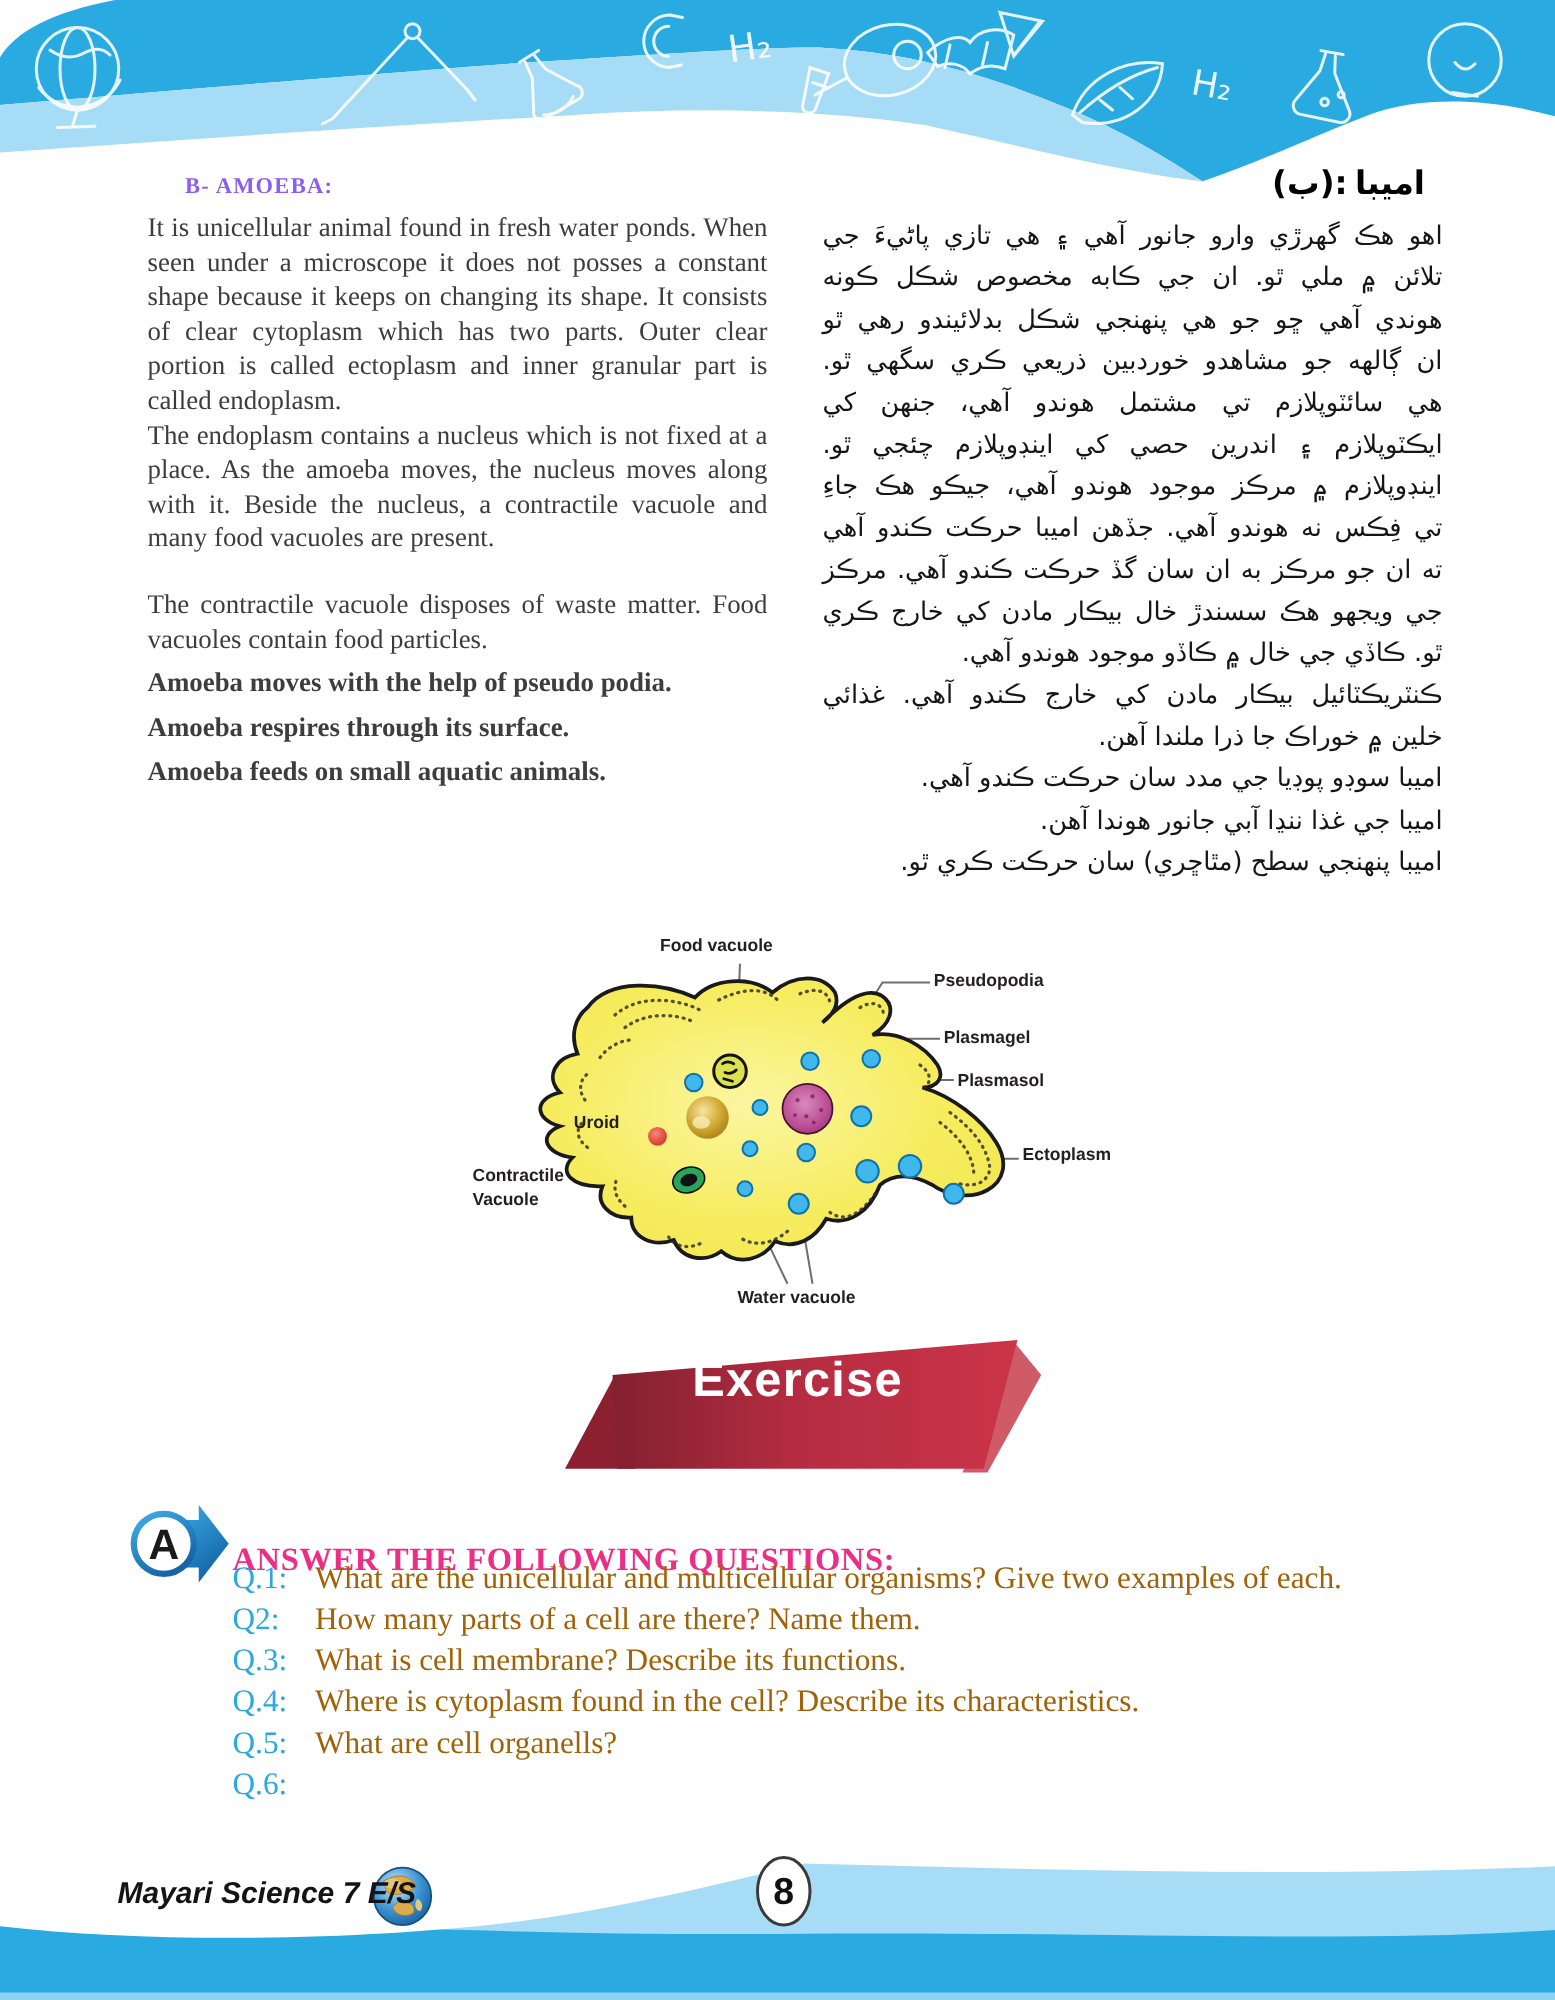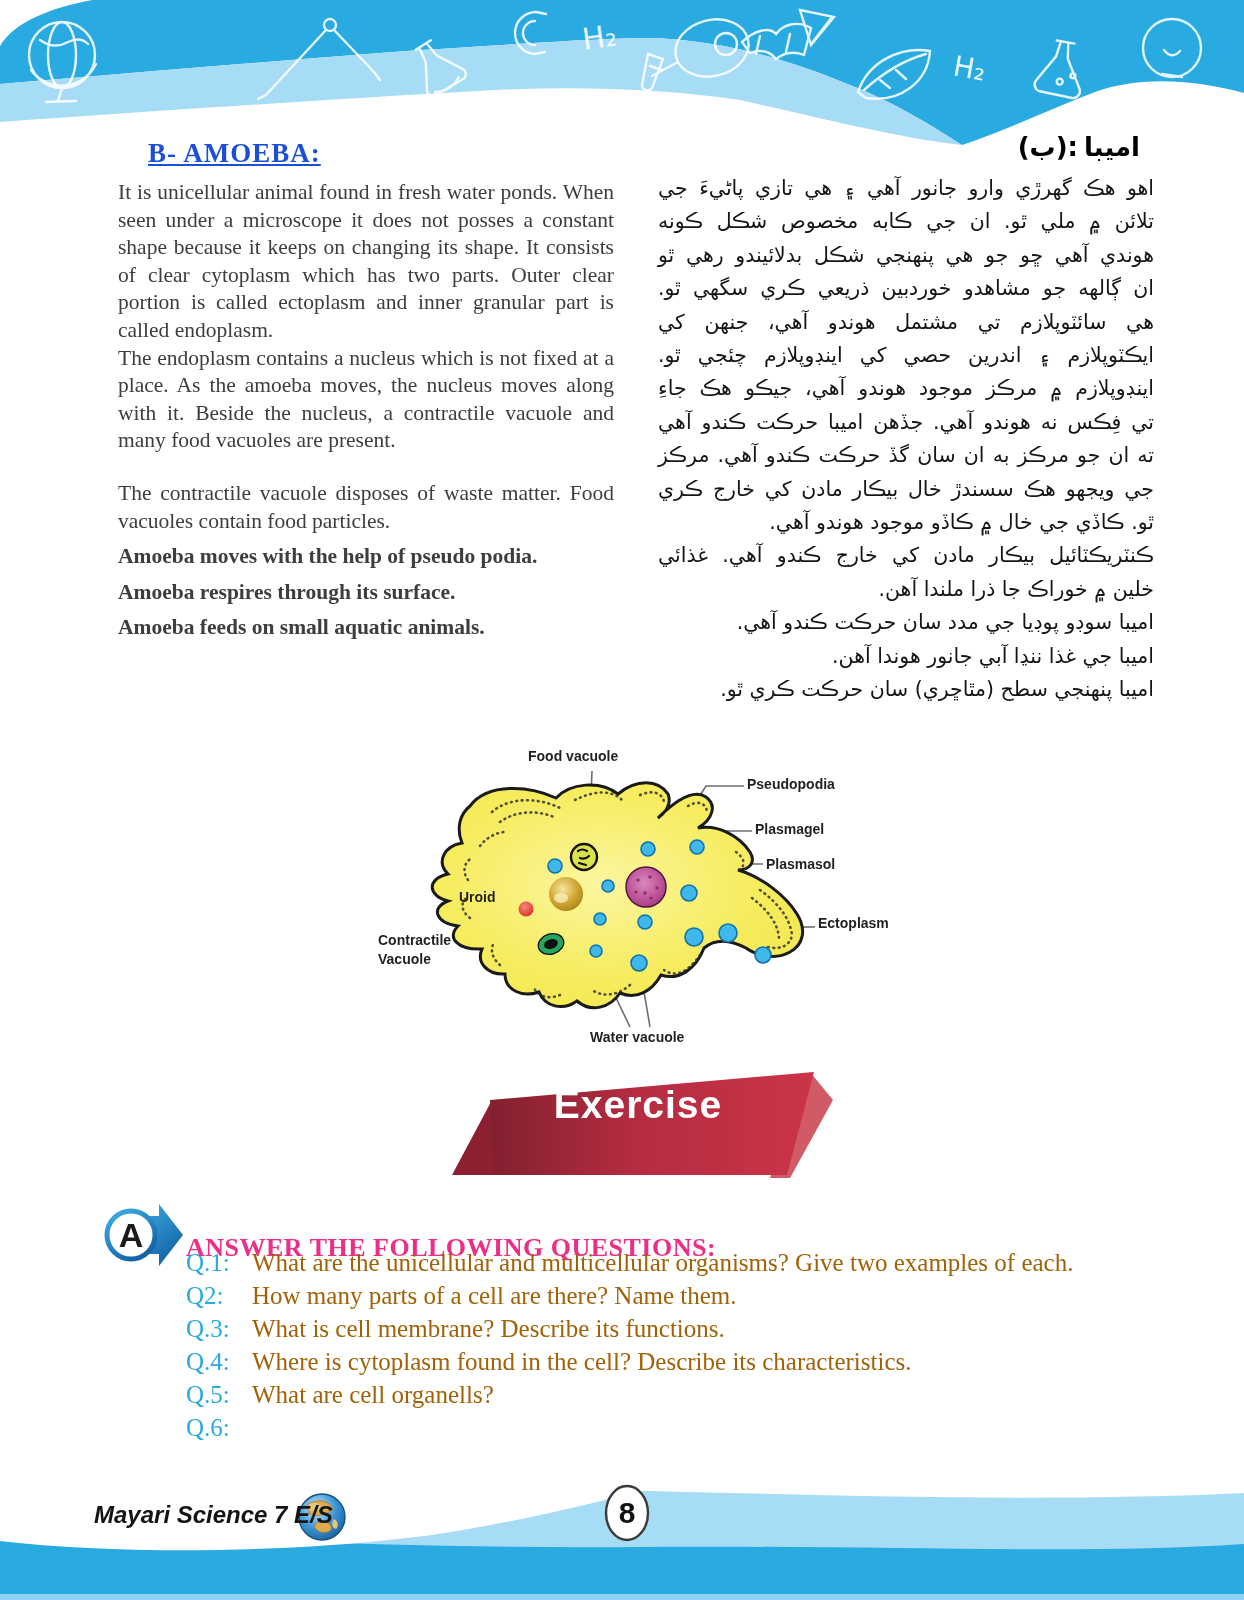--- a/index.html
+++ b/index.html
@@ -2,22 +2,22 @@
 <html><head>
 <meta charset="utf-8">
 <style>
   html,body{margin:0;padding:0;background:#e8e8e8;}
   .page{position:relative;width:1244px;height:1600px;background:#ffffff;overflow:hidden;
         font-family:"Liberation Serif",serif;margin:0 auto;}
   .abs{position:absolute;}
 
   
   .col-left{position:absolute;left:118px;top:138px;width:496px;}
-  .heading-en{color:#1d4ed8;font-size:27px;font-weight:700;letter-spacing:1px;
-              margin:0 0 10px 30px;font-family:"Liberation Serif",serif;text-decoration:underline;}
+  .heading-en{color:#8b5cf6;font-size:18px;font-weight:700;letter-spacing:1px;
+              margin:0 0 10px 30px;font-family:"Liberation Serif",serif;}
   .col-left p{margin:0;font-size:21.5px;line-height:27.6px;color:#3d3d3d;
               text-align:justify;}
   .gap-lg{margin-top:25px !important;}
   .gap-sm{margin-top:8px !important;font-weight:bold;}
 
   .col-right{position:absolute;left:658px;top:132px;width:496px;direction:rtl;
              font-family:"DejaVu Sans",sans-serif;}
   .heading-sd{display:flex;flex-direction:row;direction:ltr;justify-content:flex-end;
               gap:6px;font-size:26px;font-weight:700;color:#000;margin:0 14px 10px 0;}
   .sline{font-size:20.5px;color:#151515;line-height:33.4px;text-align:right;}

